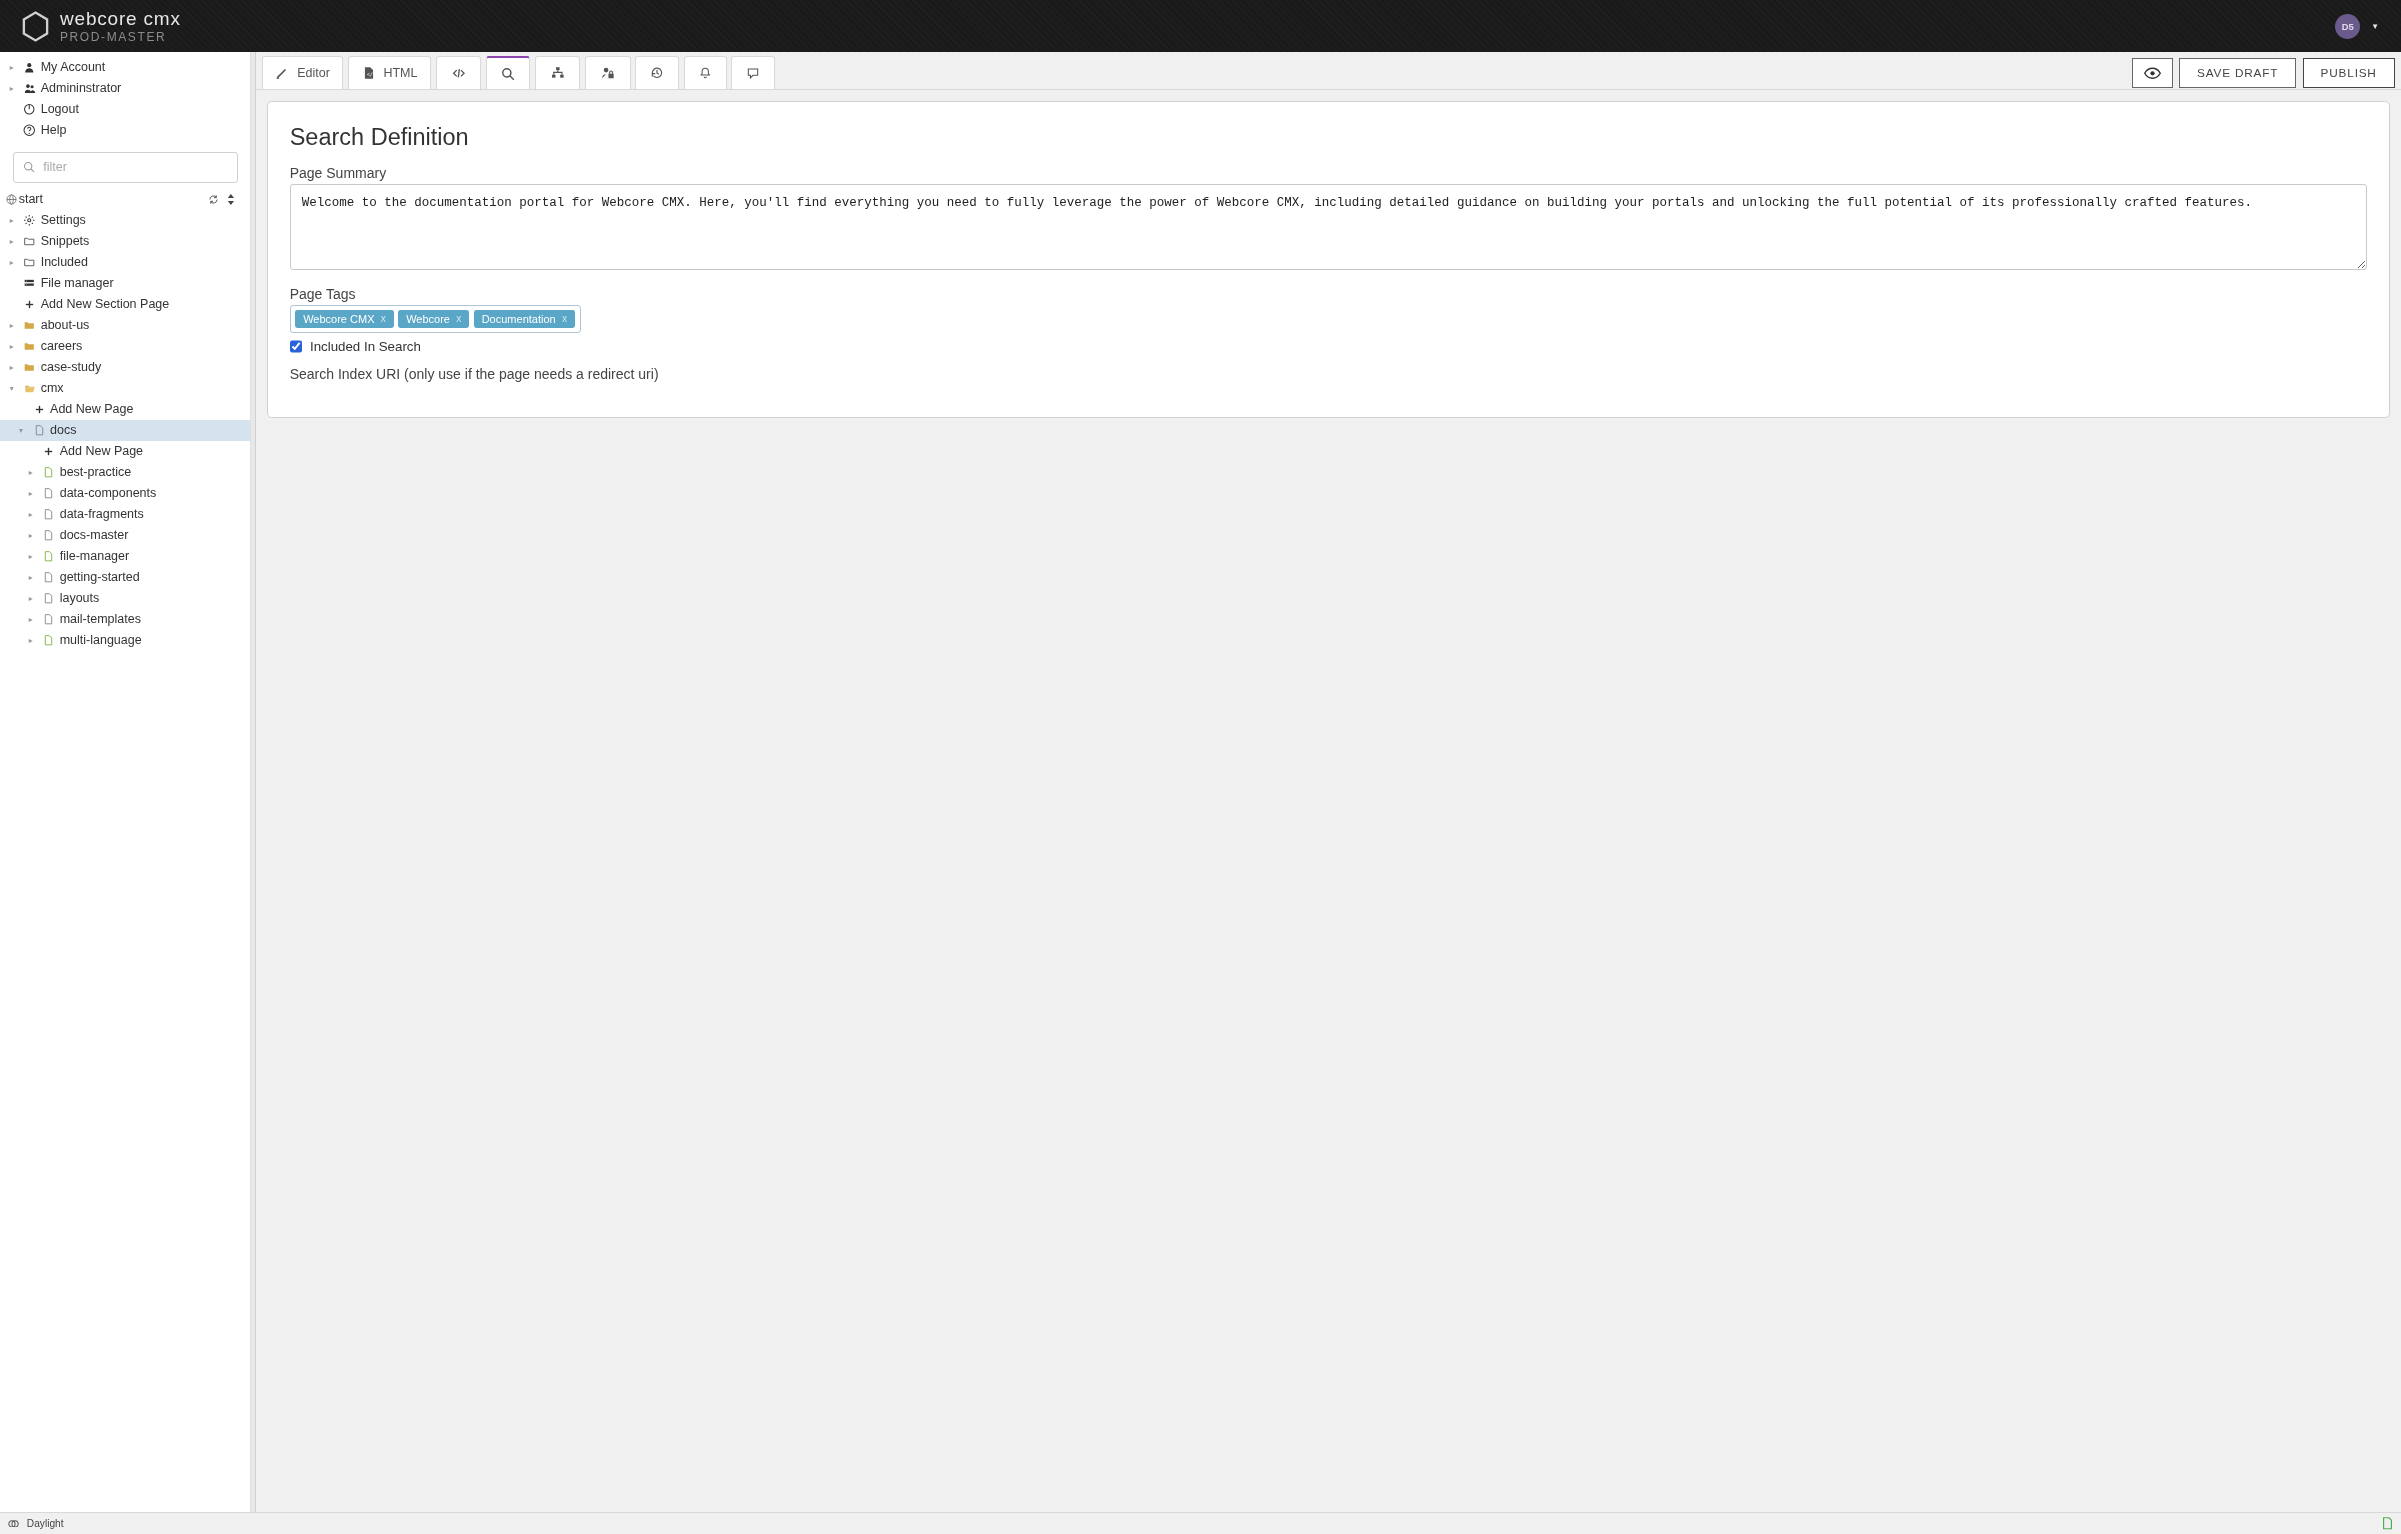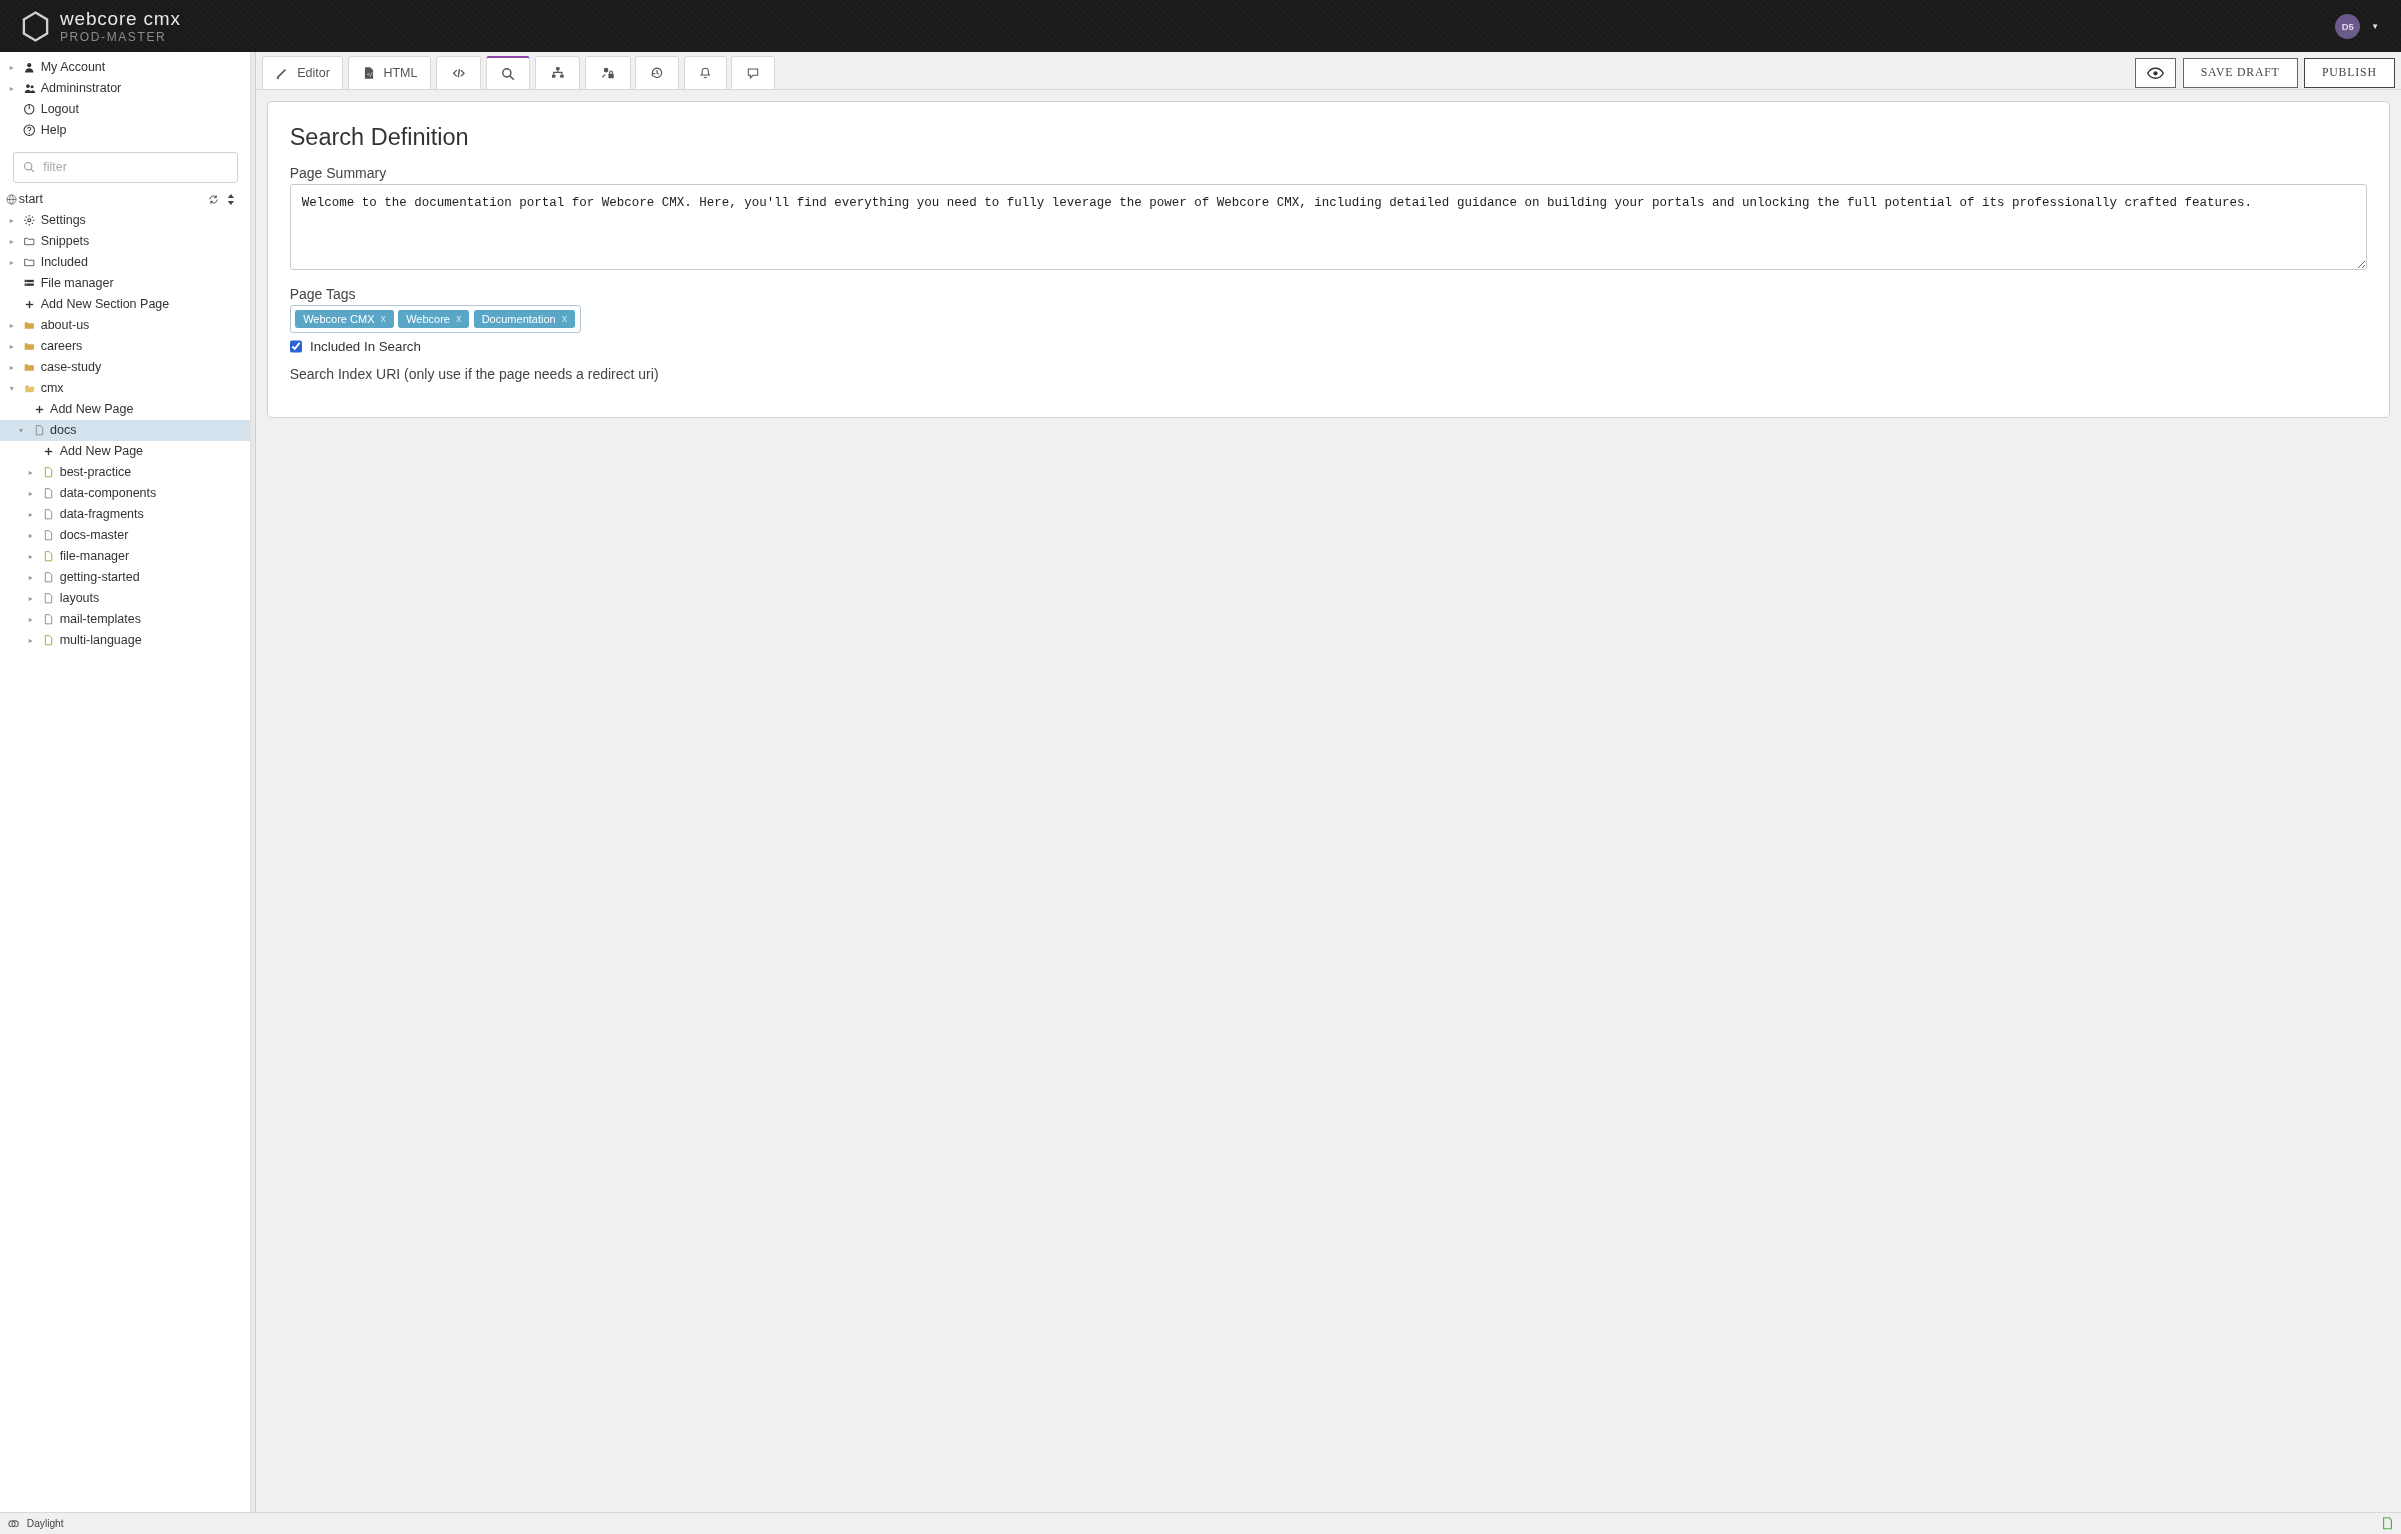--- a/index.html
+++ b/index.html
@@ -41,21 +41,21 @@
 .tree-item.selected { background:#d5e3ef; }
 
 
 .content { flex:1; display:flex; flex-direction:column; background:#f0f0f0; min-width:0; }
 .toolbar { height:38px; background:#f0f0f0; display:flex; align-items:center; padding:4.7px 6.3px 0 6.3px; border-bottom:0.8px solid #d8d8d8; }
 .tabgroup { display:flex; gap:4.7px; }
 .tab { height:33px; background:#fff; border:0.8px solid #d8d8d8; border-bottom:none; border-radius:3.1px 3.1px 0 0; display:flex; align-items:center; gap:7.8px; padding:0 12.5px; cursor:pointer; color:#555; font-size:12.5px; }
 .tab.icon-only { padding:0 14px; }
 .tab.active { border-top:2.4px solid #8e44ad; padding-top:0; }
 .toolbar-spacer { flex:1; }
-.action-btn { height:30px; border:0.8px solid #666; background:#fff; color:#444; padding:0 17px; font-size:11.8px; letter-spacing:0.8px; cursor:pointer; margin-left:6.3px; display:flex; align-items:center;font-family:Liberation Serif, serif; }
+.action-btn { height:30px; border:0.8px solid #666; background:#fff; color:#444; padding:0 17px; font-size:11.8px; letter-spacing:0.8px; cursor:pointer; margin-left:6.3px; display:flex; align-items:center; }
 .action-btn.icon-only { padding:0 11px; }
 .action-btn.primary { border-color:#444; }
 
 .canvas { flex:1; padding:11px; overflow:auto; }
 .panel { background:#fff; border:0.8px solid #d0d0d0; border-radius:4.7px; padding:22px; }
 .panel h1 { font-size:23.5px; font-weight:400; color:#333; margin-bottom:14px; }
 .field-label { font-size:14px; color:#444; font-weight:350; margin-bottom:3.1px; display:block; }
 .textarea { width:100%; min-height:86px; border:0.8px solid #c8c8c8; border-radius:3.1px; padding:9.4px 11px; font-family:'Courier New',monospace; font-size:12.5px; font-weight:500; color:#222; resize:vertical; line-height:1.45; }
 .tags-box { border:1.6px solid #b0c4d4; border-radius:3.1px; padding:3.9px 4.7px; display:inline-flex; gap:4.7px; background:#fff; margin-bottom:6.3px; }
 .tag { background:#5aa6c7; color:#fff; border-radius:2.4px; padding:3.1px 7.8px; font-size:11px; display:flex; align-items:center; gap:6.3px; }

